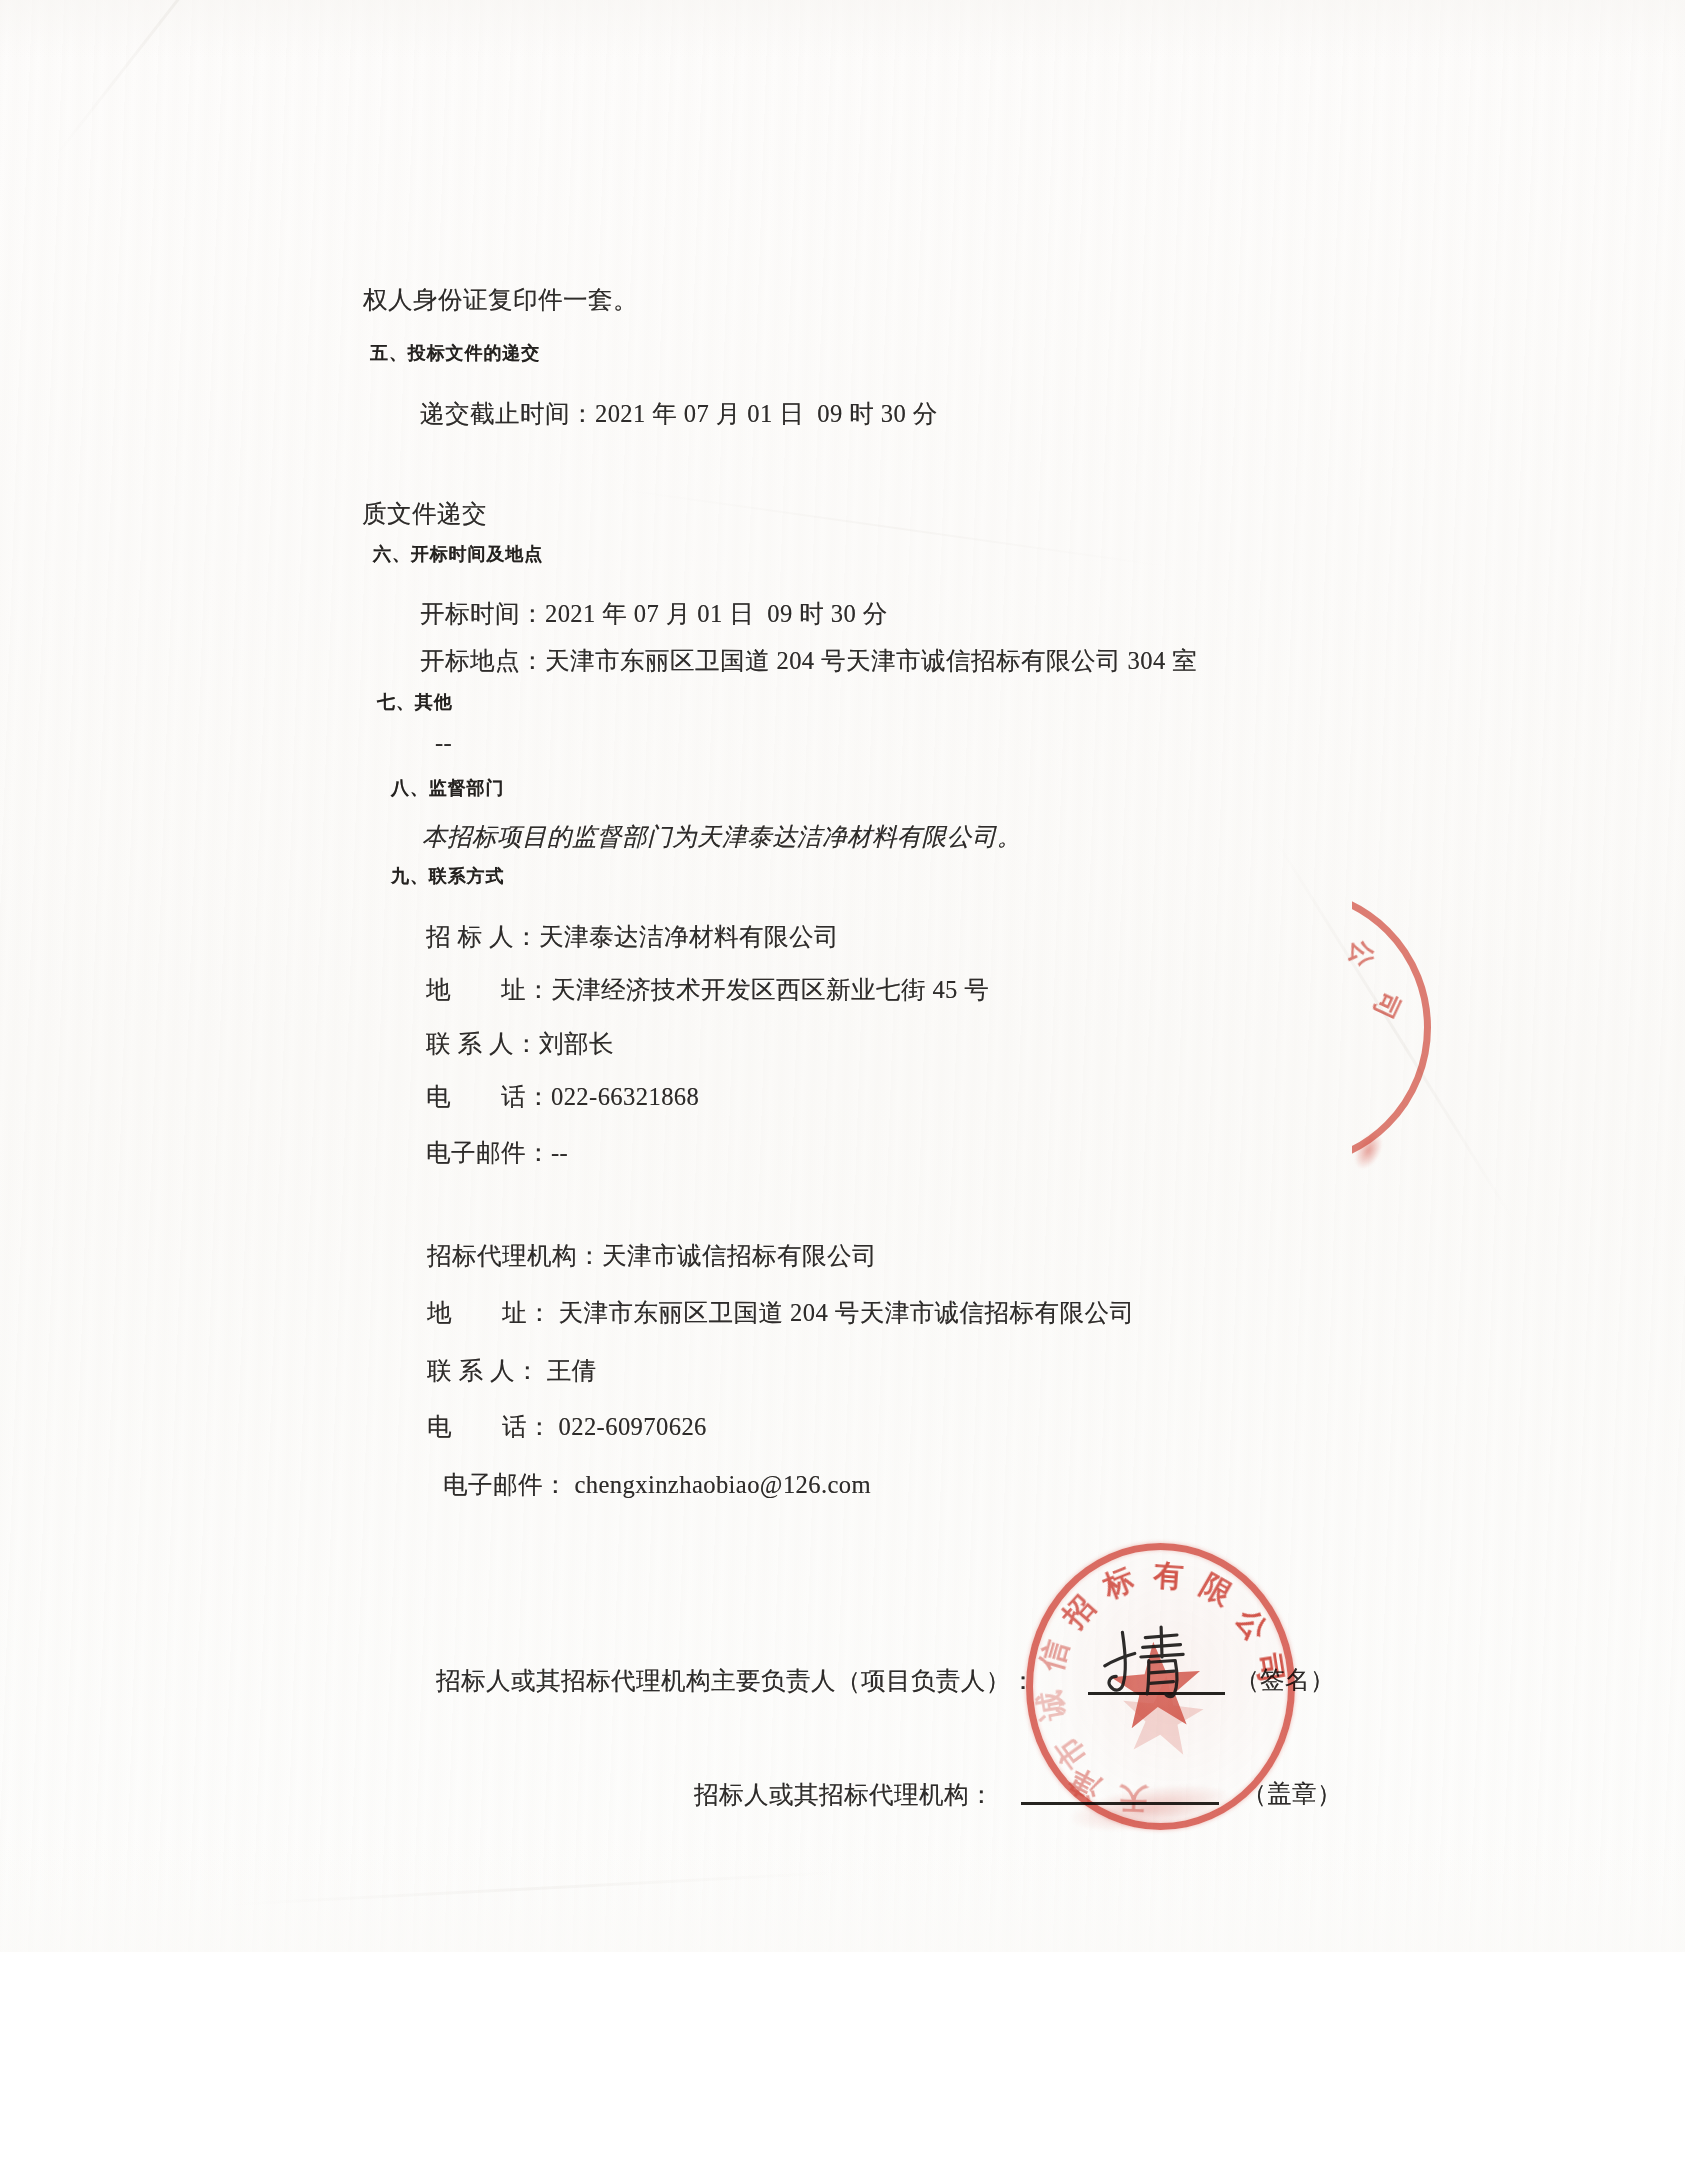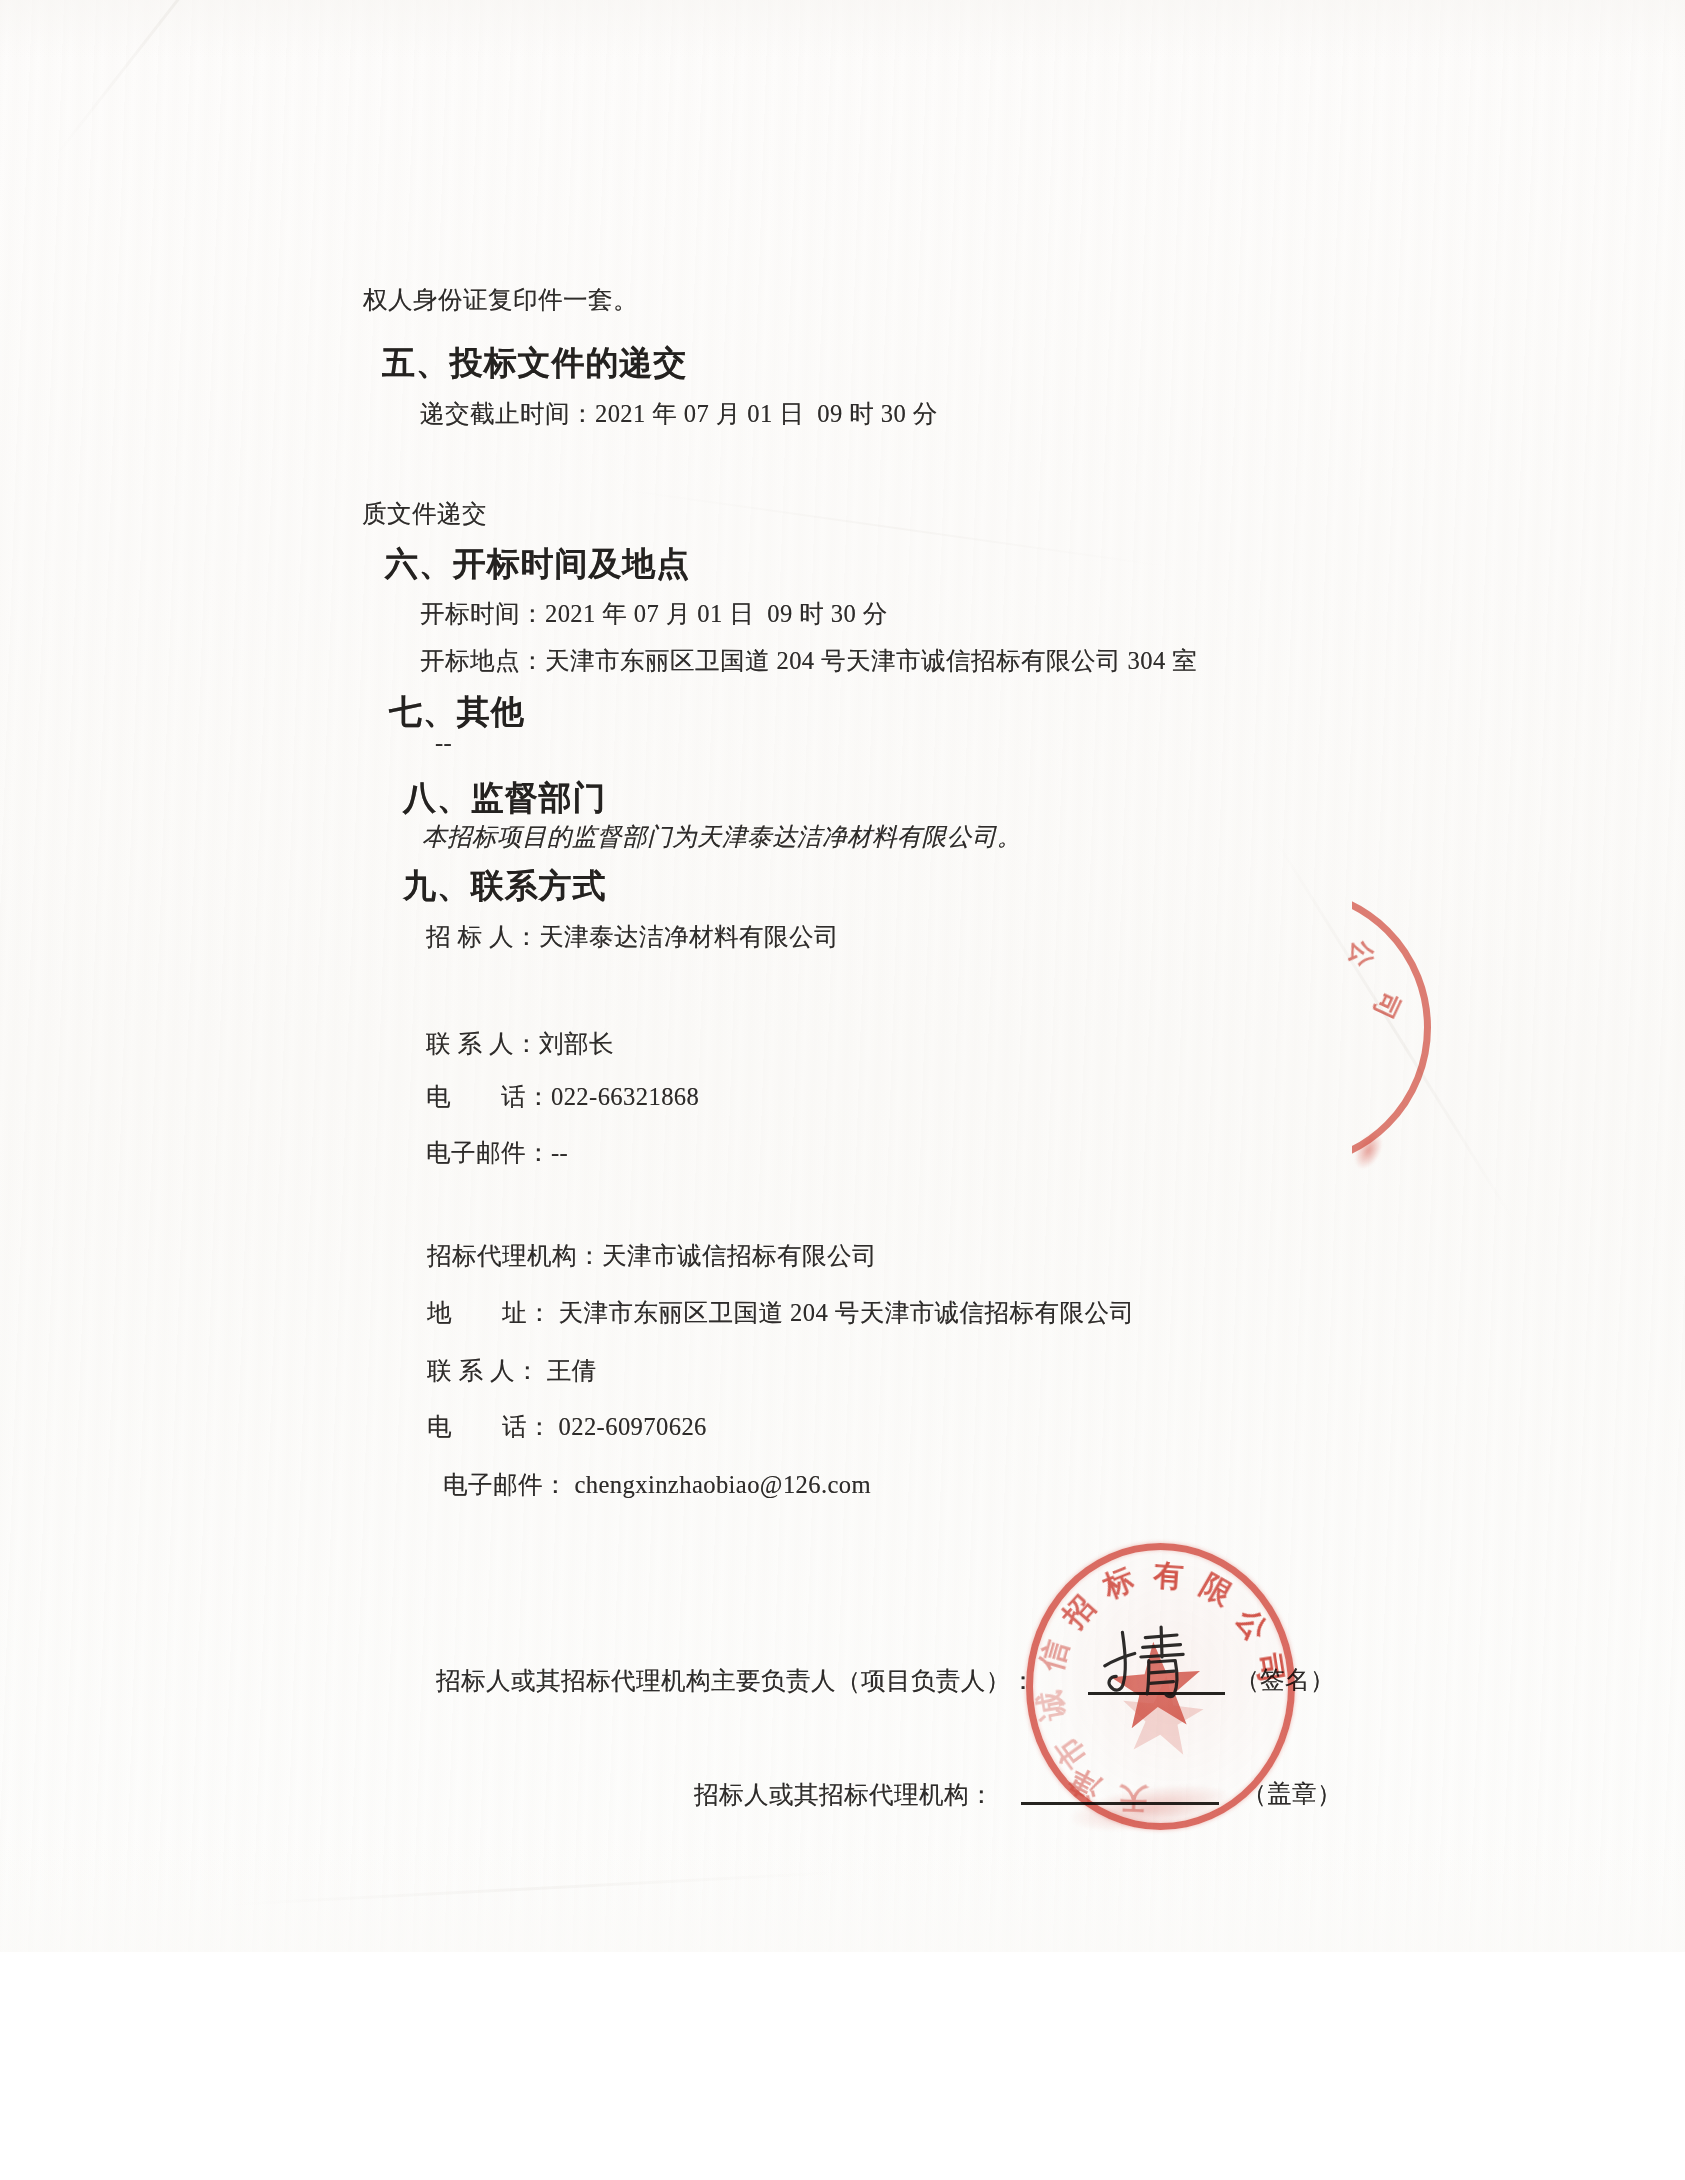--- a/index.html
+++ b/index.html
@@ -34,24 +34,23 @@
     color: #2e2c2b;
     font-size: 24.6px;
     letter-spacing: 0.4px;
     white-space: pre;
     text-shadow: 0 0 0.6px rgba(62,56,50,0.55);
     z-index: 2;
   }
   .heading {
     font-family: "Liberation Sans", "DejaVu Sans", sans-serif;
     font-weight: 700;
-    font-size: 33px;
+    font-size: 18px;
     color: #242220;
     letter-spacing: 0.9px;
-    margin-left: 12px;
   }
   .rule {
     position: absolute;
     height: 2.6px;
     background: #262421;
     z-index: 2;
   }
 
   
   .seal {
@@ -187,20 +186,21 @@
 
   <div class="txt heading" style="left:377px; top:690px;font-family:Liberation Serif, serif;">七、其他</div>
   <div class="txt" style="left:435px; top:729px;">--</div>
 
   <div class="txt heading" style="left:391px; top:776px;">八、监督部门</div>
   <div class="txt" style="left:422px; top:820px;font-style:italic;">本招标项目的监督部门为天津泰达洁净材料有限公司。</div>
 
   <div class="txt heading" style="left:391px; top:864px;">九、联系方式</div>
 
   <div class="txt" style="left:426px; top:920px;"><span>招 标 人：</span><span>天津泰达洁净材料有限公司</span></div>
+  <div class="txt" style="left:426px; top:973px;"><span>地　　址：</span><span>天津经济技术开发区西区新业七街 45 号</span></div>
   <div class="txt" style="left:426px; top:1027px;"><span>联 系 人：</span><span>刘部长</span></div>
   <div class="txt" style="left:426px; top:1080px;"><span>电　　话：</span><span>022-66321868</span></div>
   <div class="txt" style="left:426px; top:1136px;"><span>电子邮件：</span><span>--</span></div>
 
   <div class="txt" style="left:427px; top:1239px;"><span>招标代理机构：</span><span>天津市诚信招标有限公司</span></div>
   <div class="txt" style="left:427px; top:1296px;"><span>地　　址：</span><span> 天津市东丽区卫国道 204 号天津市诚信招标有限公司</span></div>
   <div class="txt" style="left:427px; top:1354px;"><span>联 系 人：</span><span> 王倩</span></div>
   <div class="txt" style="left:427px; top:1410px;"><span>电　　话：</span><span> 022-60970626</span></div>
   <div class="txt" style="left:427px; top:1468px;margin-left:16px;"><span>电子邮件：</span><span> chengxinzhaobiao@126.com</span></div>
 

